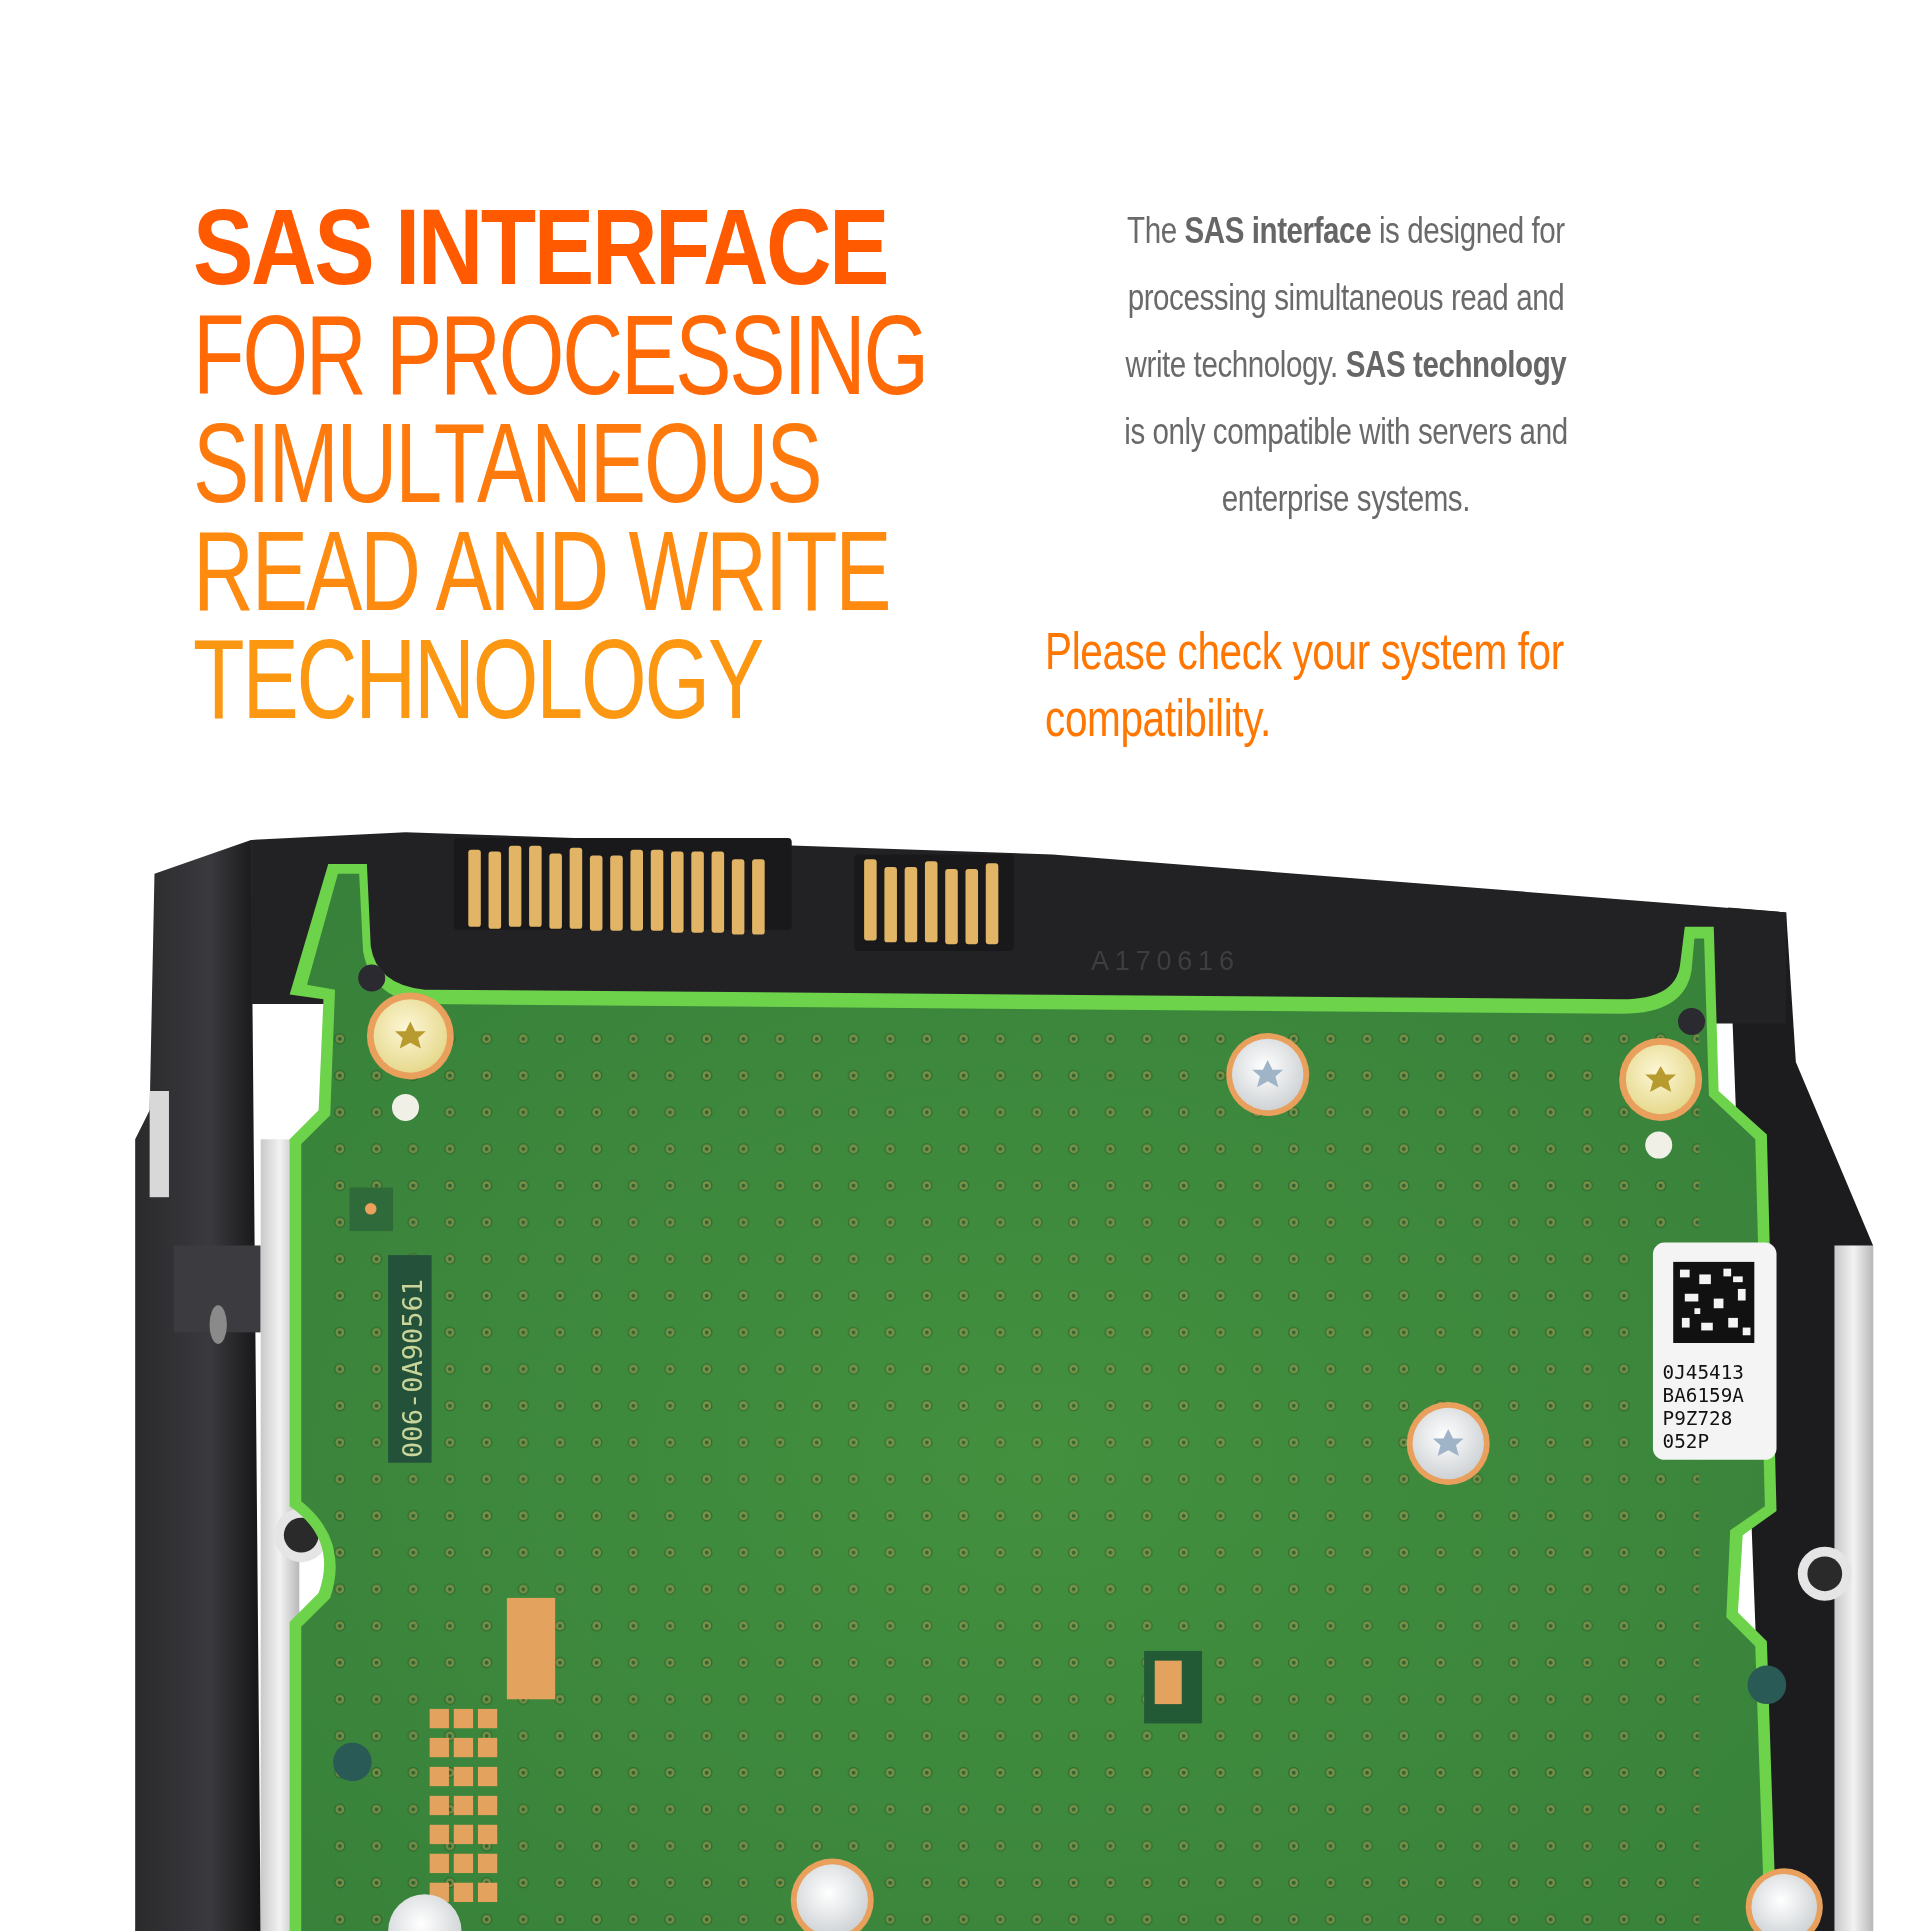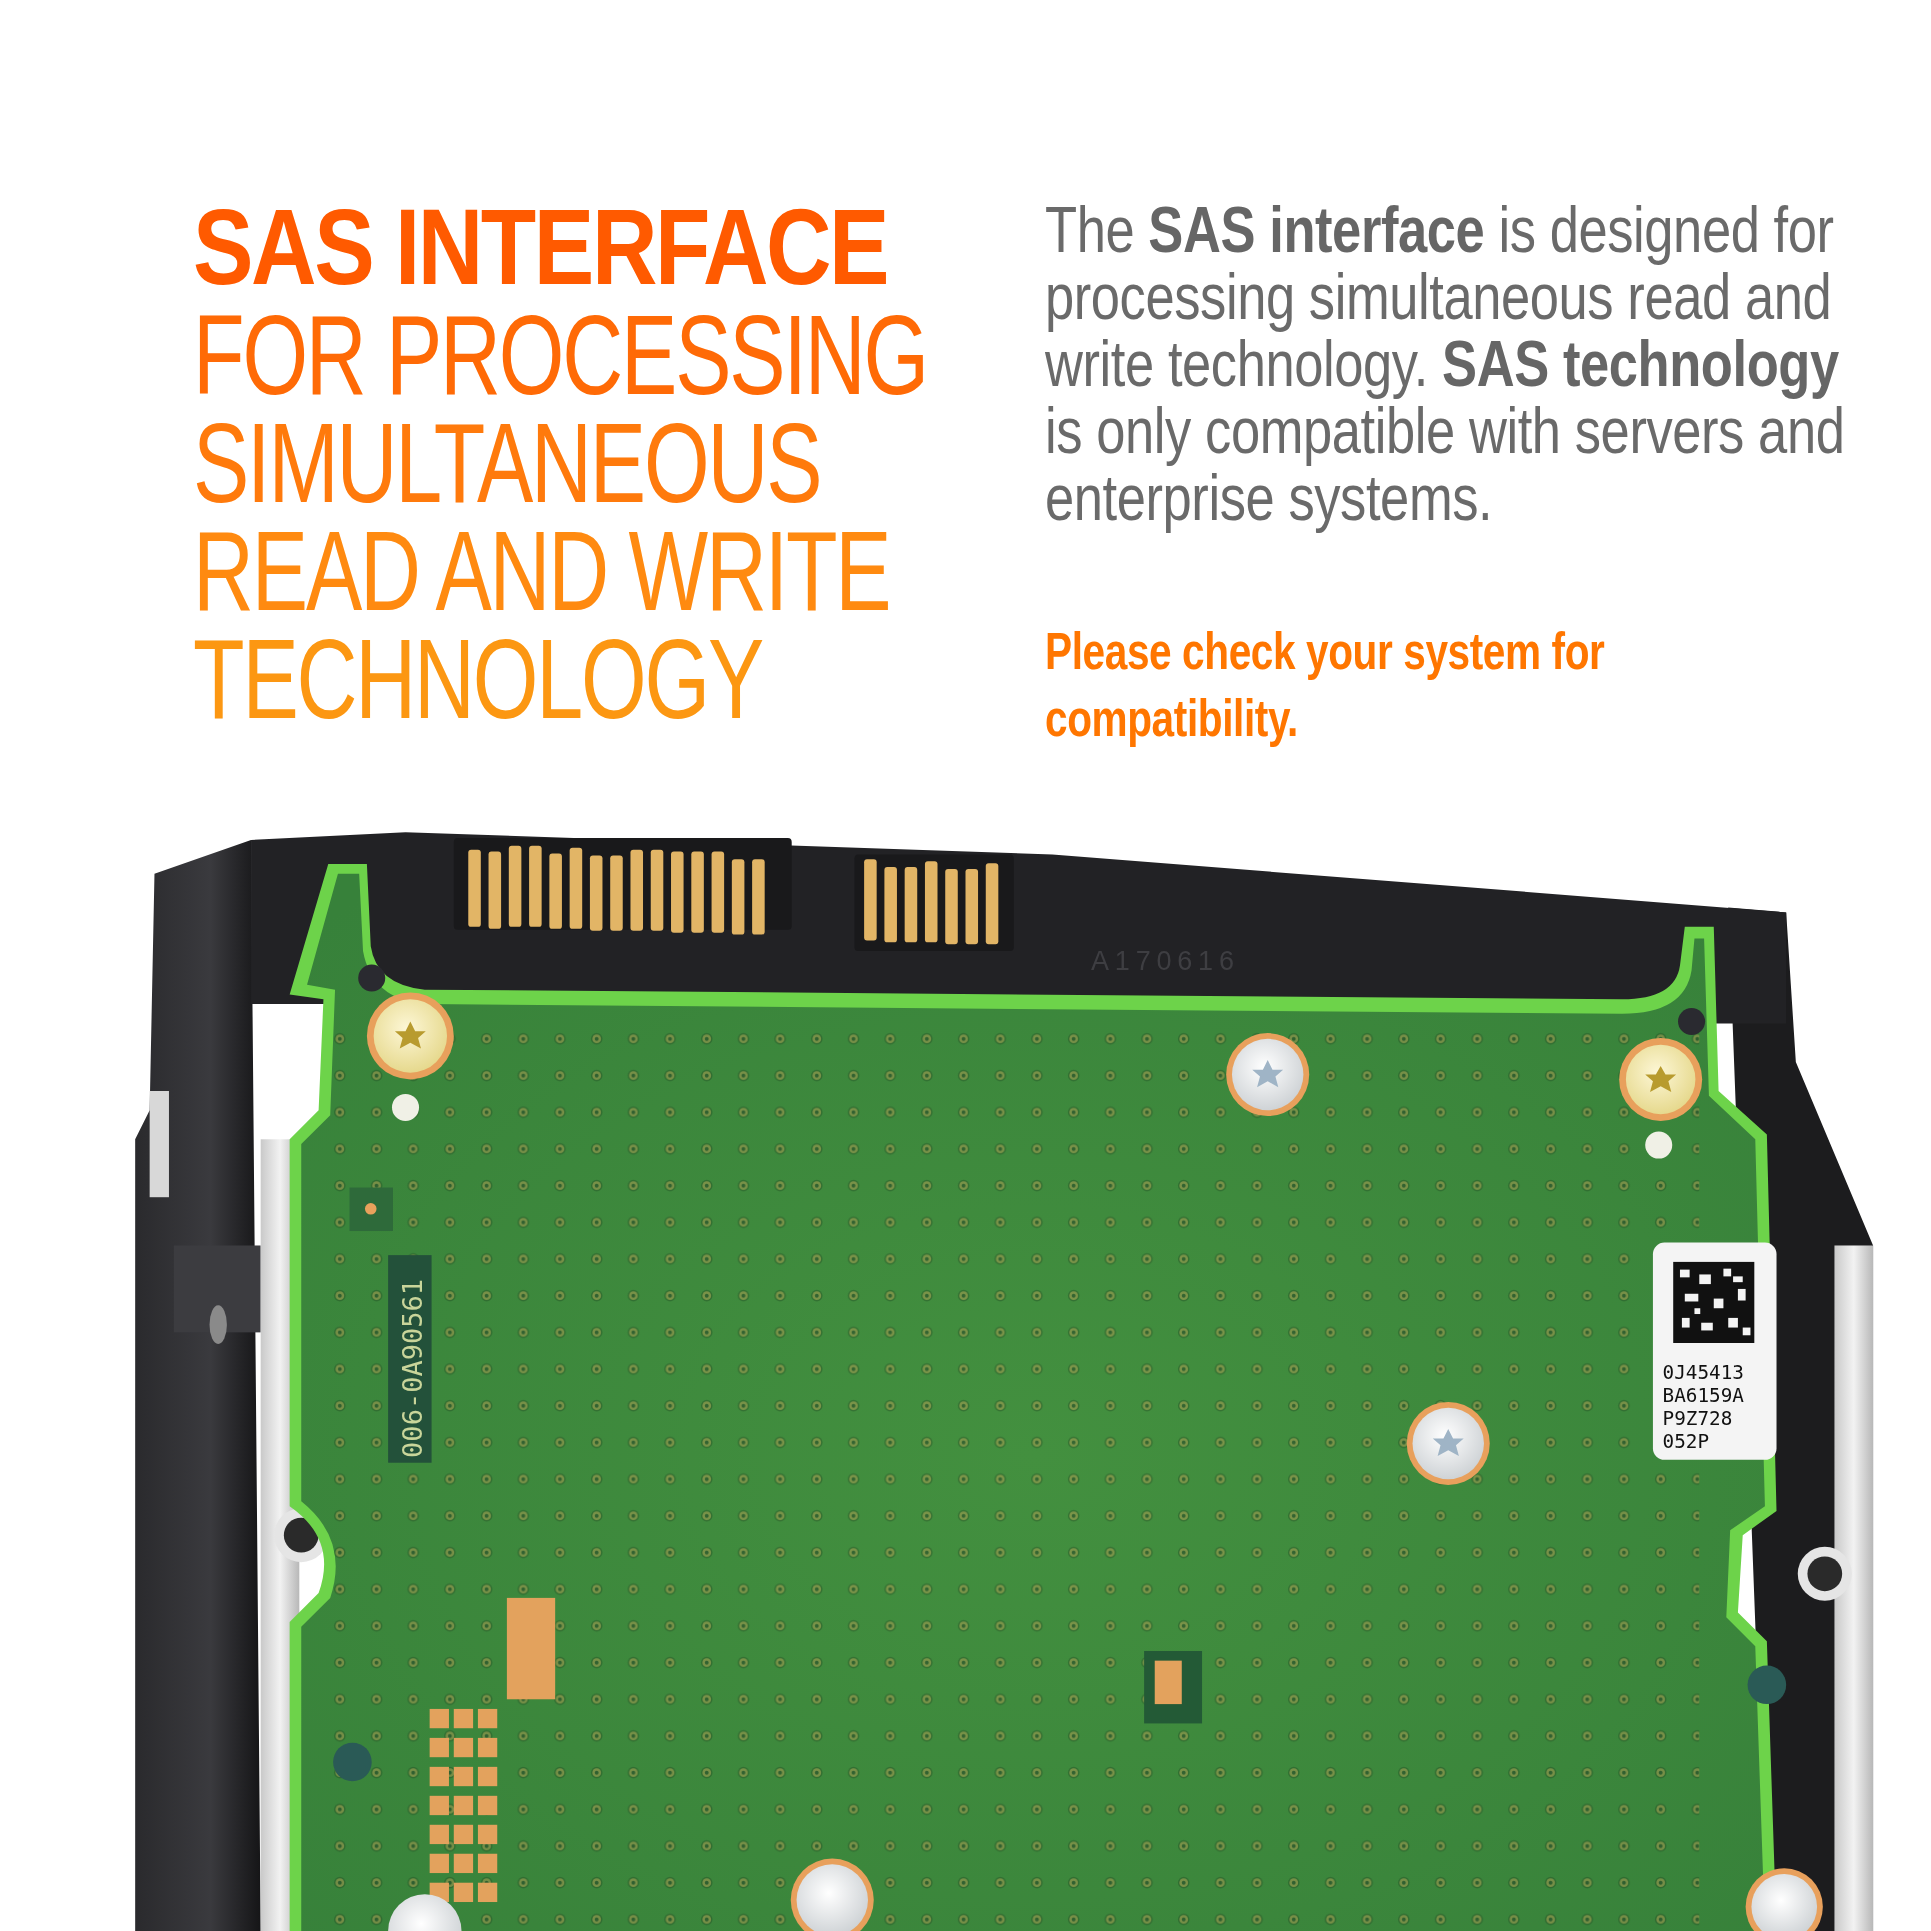--- a/index.html
+++ b/index.html
@@ -2,24 +2,24 @@
 <html><head>
 <meta charset="utf-8">
 <style>
   html, body { margin:0; padding:0; }
   body { width:1931px; height:1931px; background:#ffffff; position:relative; overflow:hidden; font-family:"Liberation Sans", sans-serif; }
   .headline { position:absolute; left:193px; top:193px; width:792px; font-family:"Liberation Sans", sans-serif; }
   .headline .line { display:block; white-space:nowrap; line-height:108px; letter-spacing:-2.9px; transform-origin:left center; }
   .headline .bold { font-weight:700; font-size:108px; transform:scaleX(0.84); color:#ff5a00; }
   .headline .thin { font-weight:400; font-size:114px; transform:scaleX(0.74); }
   .l1 { color:#ff6a06; } .l2 { color:#ff7a0c; } .l3 { color:#ff8a10; } .l4 { color:#fc9712; }
-  .body-copy { position:absolute; left:1045px; top:197px; width:734px; color:#6a6a6a; font-size:64px; line-height:67px; }
+  .body-copy { position:absolute; left:1045px; top:197px; width:734px; color:#6a6a6a; font-size:36px; line-height:67px;text-align:center; }
   .body-copy .row { display:block; white-space:nowrap; transform:scaleX(0.82); transform-origin:left center; letter-spacing:-0.5px; }
   .body-copy b { font-weight:700; color:#666666; }
-  .cta { position:absolute; left:1045px; top:618px; width:734px; color:#ff7600; font-weight:700; font-size:52px; line-height:67px; }
+  .cta { position:absolute; left:1045px; top:618px; width:734px; color:#ff7600; font-weight:400; font-size:52px; line-height:67px; }
   .cta .row { display:block; white-space:nowrap; transform:scaleX(0.78); transform-origin:left center; letter-spacing:-0.5px; }
   .photo { position:absolute; left:0; top:811px; width:1931px; height:1120px; }
 </style>
 </head>
 <body>
 
 <div class="headline">
   <span class="line bold">SAS INTERFACE</span>
   <span class="line thin l1">FOR PROCESSING</span>
   <span class="line thin l2">SIMULTANEOUS</span>

